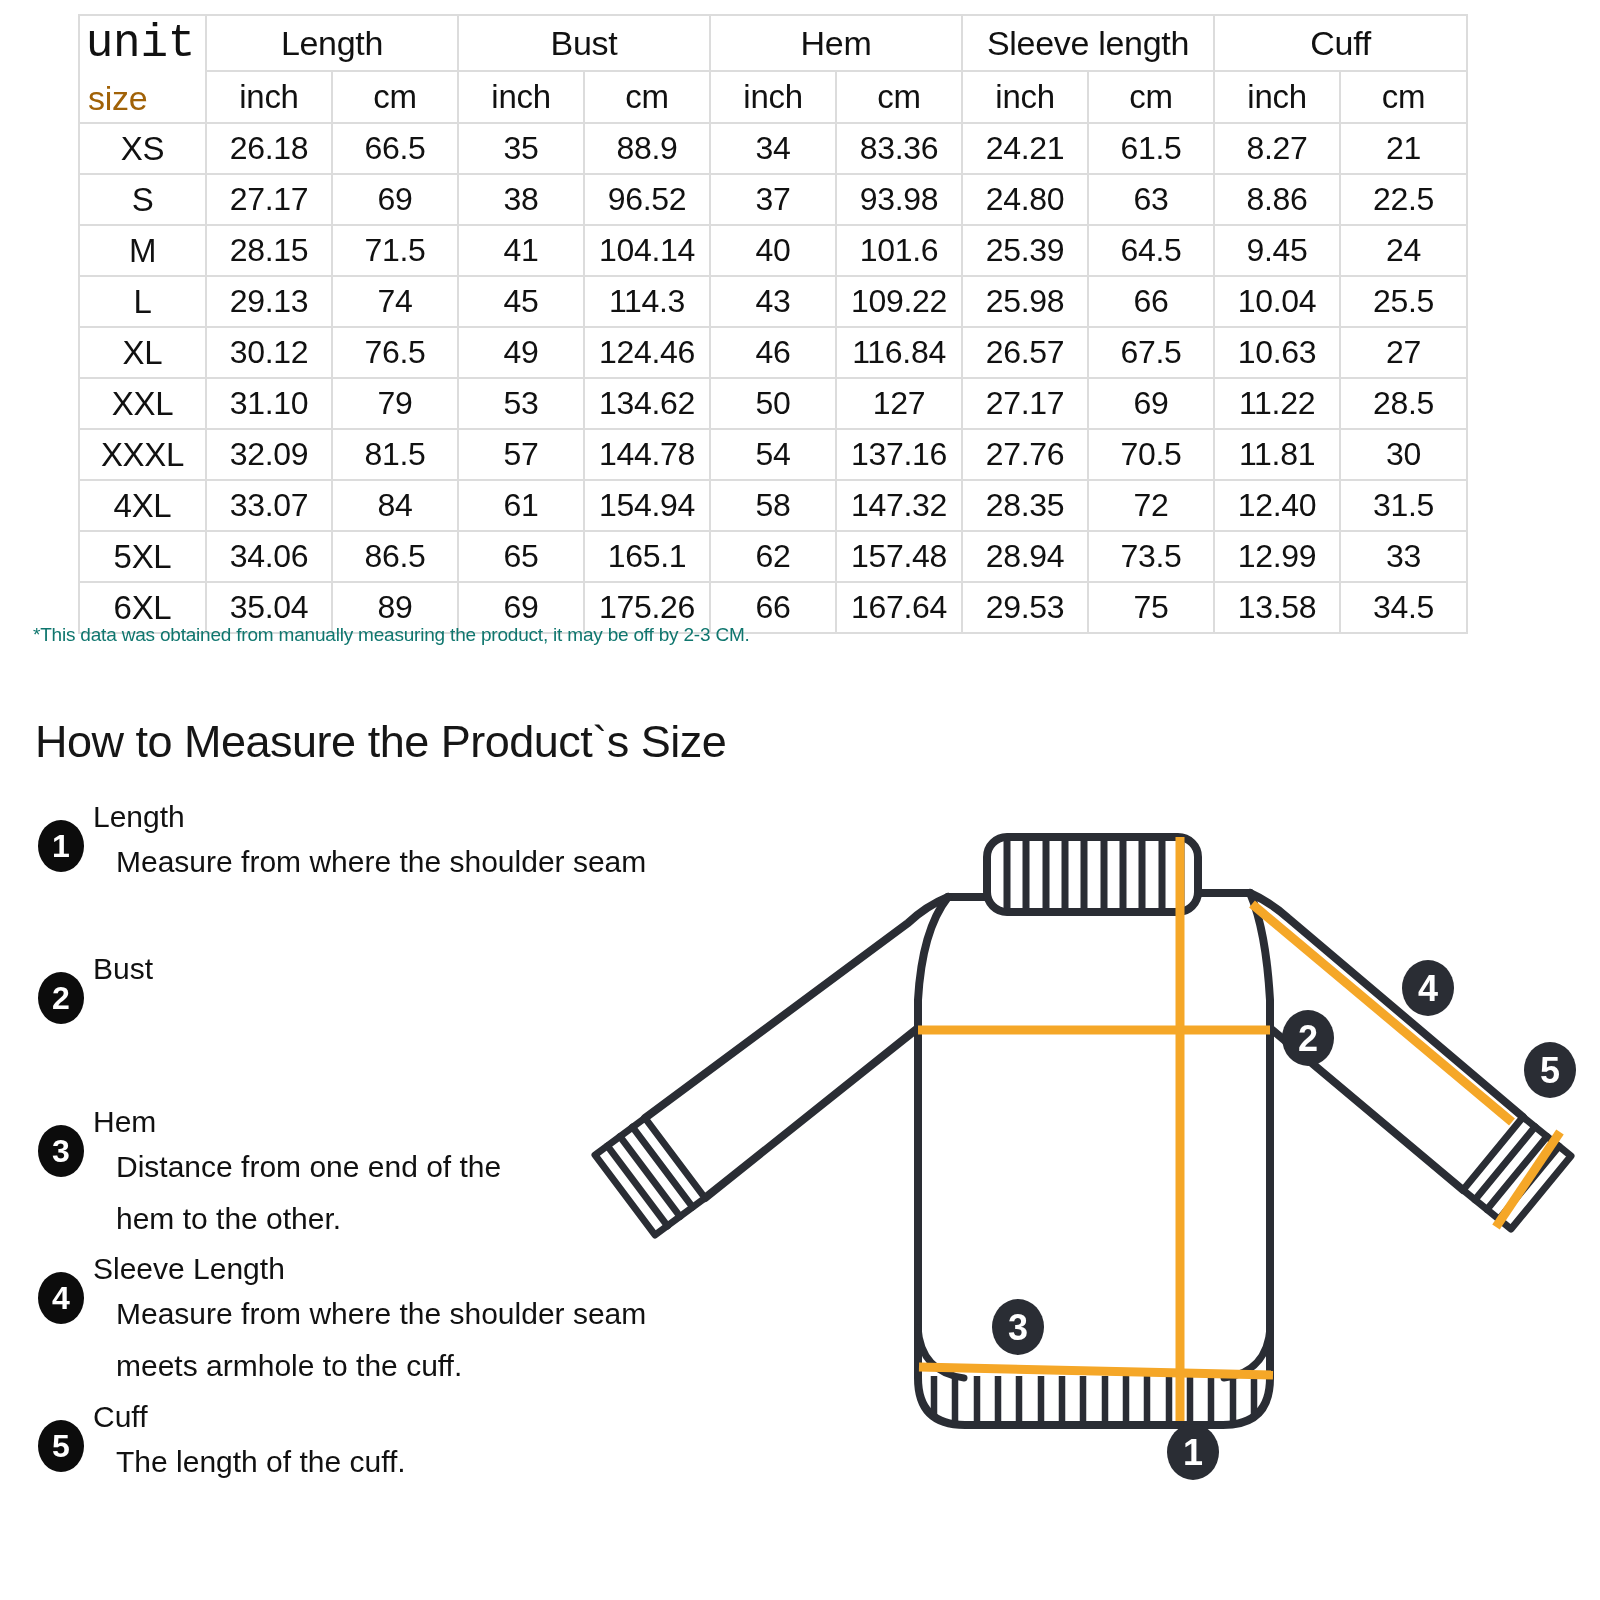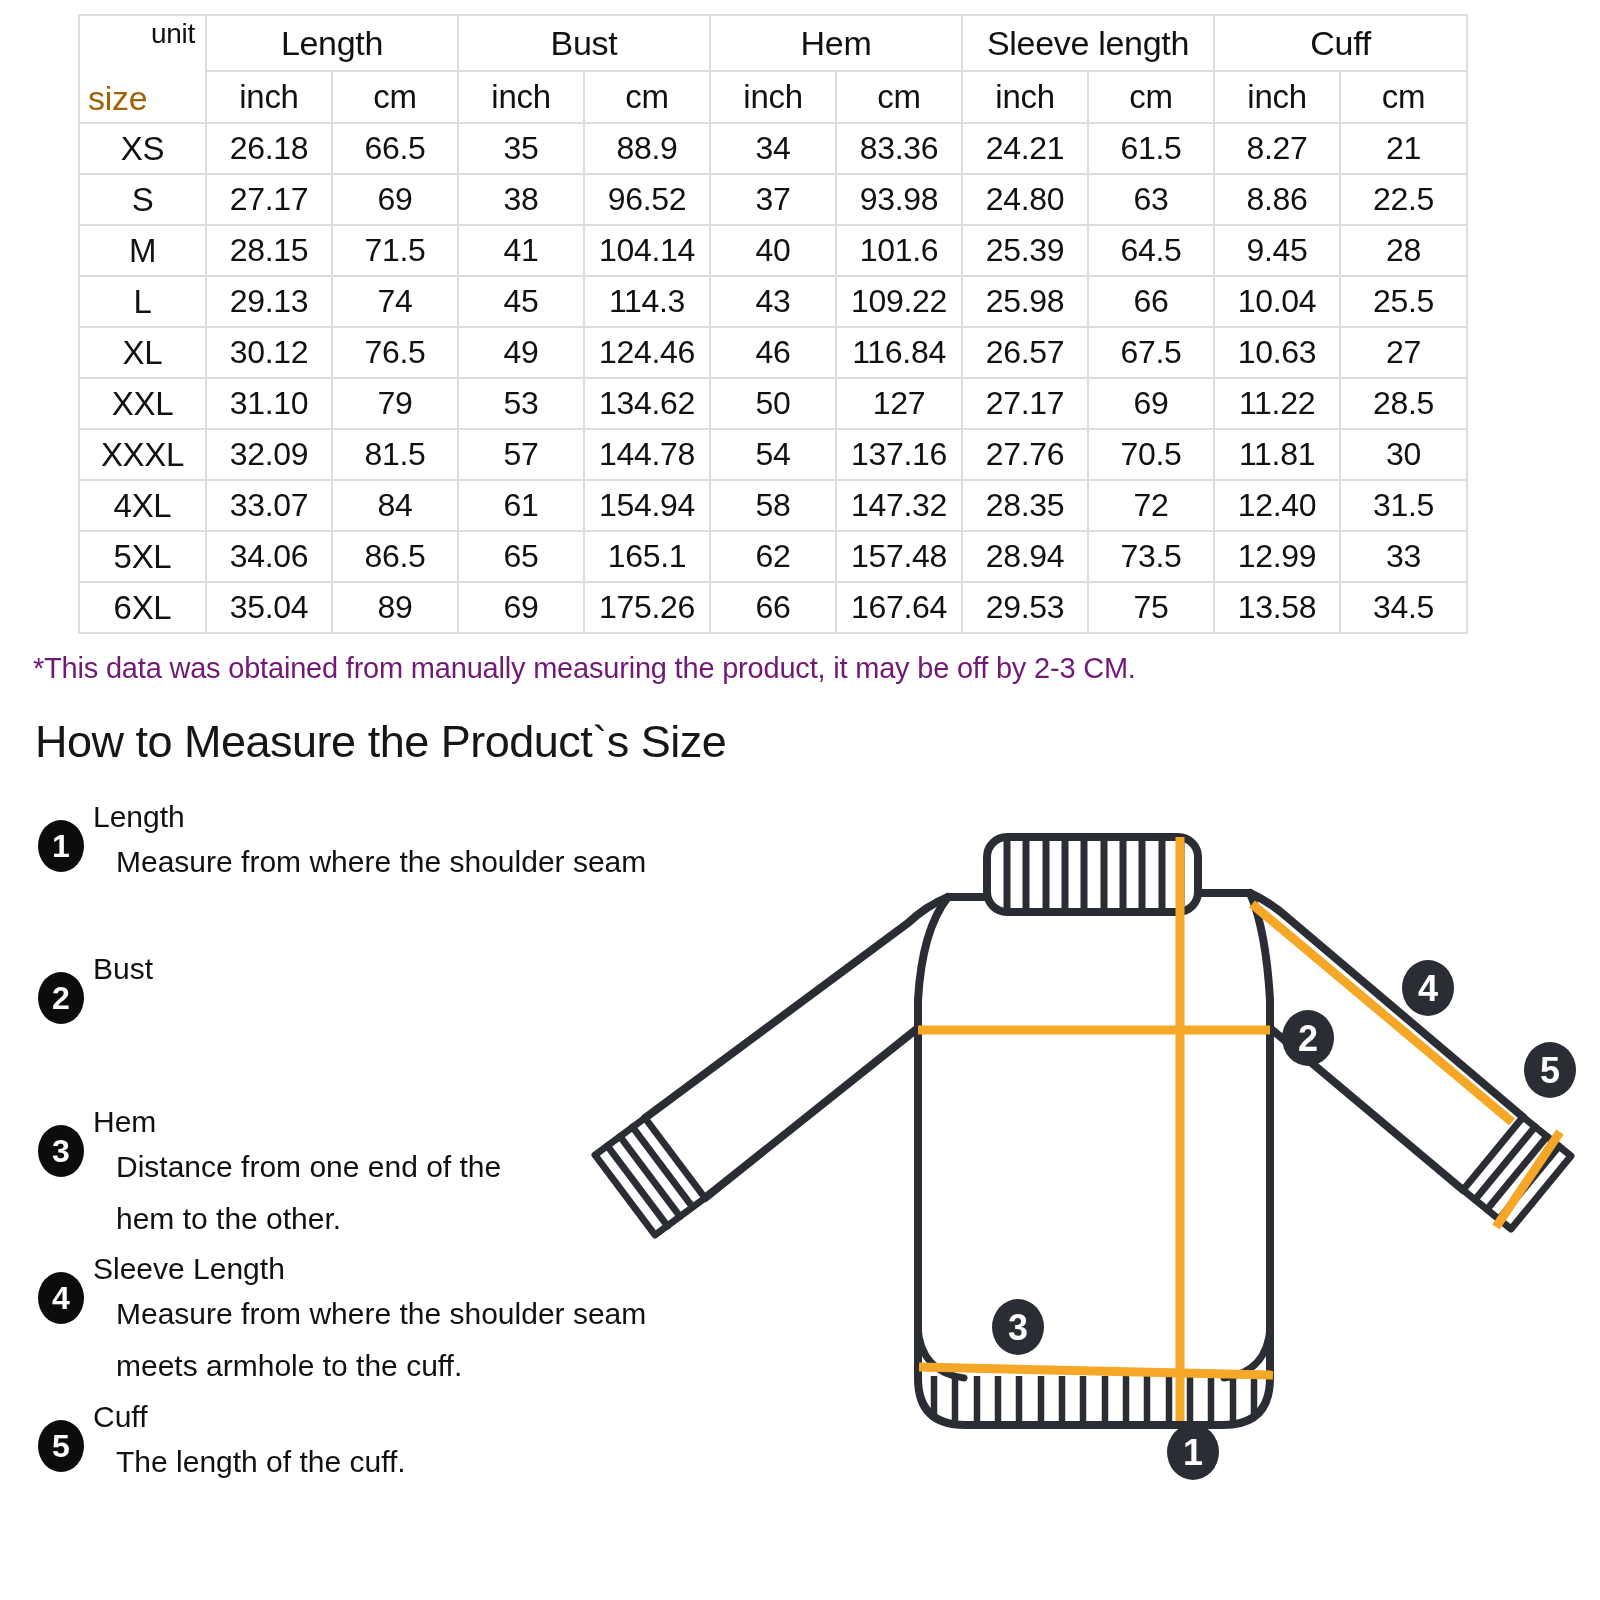--- a/index.html
+++ b/index.html
@@ -43,31 +43,31 @@
     position:relative;
     background:
       linear-gradient(to bottom right,
         #ffffff calc(50% - 2px),
         #d6d6d6 calc(50% - 0.5px),
         #d6d6d6 calc(50% + 0.5px),
         #ffffff calc(50% + 2px));
   }
   th.corner .unit-word{
     position:absolute;top:2px;right:10px;
-    font-size:28px;color:#111;
+    font-size:46px;color:#111;font-family:Liberation Mono, monospace;
   }
   th.corner .size-word{
     position:absolute;bottom:4px;left:8px;
     font-size:34px;color:#a16207;
   }
 
   
   .disclaimer{
-    position:absolute;left:33px;top:652px;
-    font-size:29px;color:#701a75;letter-spacing:-0.2px;
+    position:absolute;left:33px;top:624px;
+    font-size:19px;color:#0f766e;letter-spacing:-0.2px;
   }
   .heading{
     position:absolute;left:35px;top:716px;
     font-size:45px;color:#161616;letter-spacing:-0.5px;
   }
 
   
   .measure-item{position:absolute;left:38px;width:660px;}
   .mi-p1{top:798px;}
   .mi-p2{top:950px;}
@@ -181,21 +181,21 @@
           <th class="th-size">M</th>
           <td>28.15</td>
           <td>71.5</td>
           <td>41</td>
           <td>104.14</td>
           <td>40</td>
           <td>101.6</td>
           <td>25.39</td>
           <td>64.5</td>
           <td>9.45</td>
-          <td>28</td>
+          <td>24</td>
         </tr>
         <tr>
           <th class="th-size">L</th>
           <td>29.13</td>
           <td>74</td>
           <td>45</td>
           <td>114.3</td>
           <td>43</td>
           <td>109.22</td>
           <td>25.98</td>

